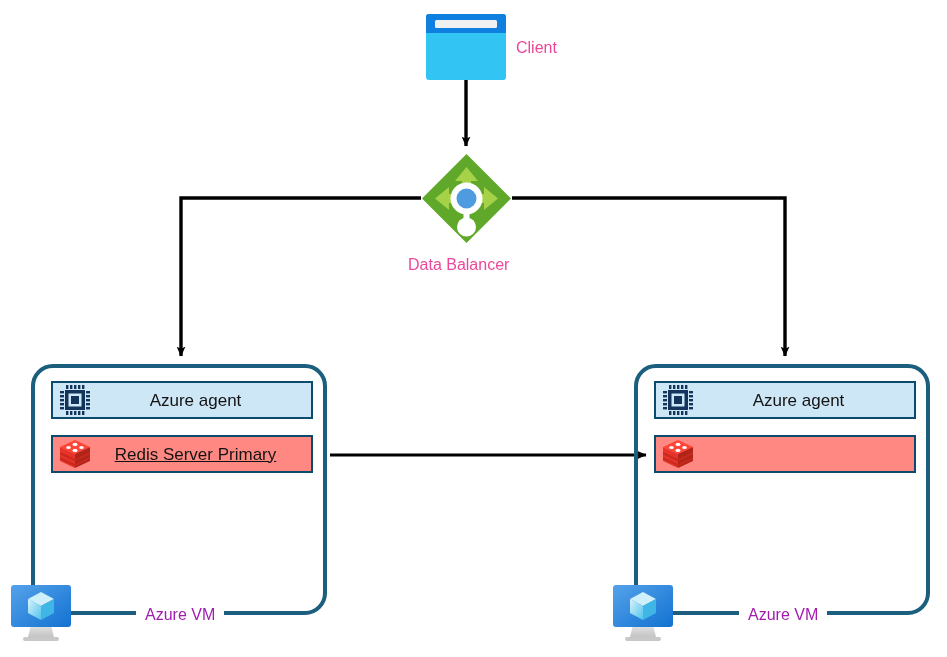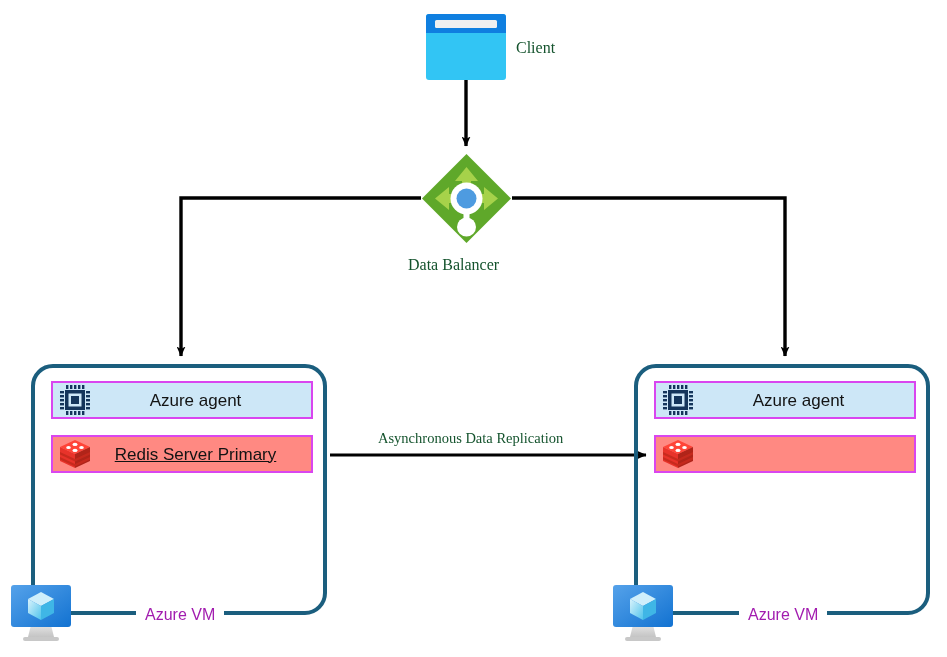--- a/index.html
+++ b/index.html
@@ -29,23 +29,23 @@
     left: 0;
     top: 0;
     width: 947px;
     height: 657px;
     pointer-events: none;
   }
 
   
   .lbl {
     position: absolute;
-    font-family: Liberation Serif, serif;
+    font-family: Liberation Sans, sans-serif;
     font-size: 16px;
-    color: #14532d;
+    color: #ec4899;
     white-space: nowrap;
     line-height: 1;
   }
   #client-label      { left: 516px; top: 40px; }
   #lb-label          { left: 408px; top: 257px; }
   #replication-label { left: 378px; top: 431px; font-size: 14.5px; }
 
   .vm-label {
     position: absolute;
     font-size: 16px;
@@ -67,21 +67,21 @@
     background: transparent;
     box-sizing: border-box;
   }
   #vm-container-left  { left: 31px;  top: 364px; width: 296px; height: 251px; }
   #vm-container-right { left: 634px; top: 364px; width: 296px; height: 251px; }
 
   
   .svc-box {
     position: absolute;
     box-sizing: border-box;
-    border: 2px solid #d946ef;
+    border: 2px solid #0c4a6e;
     display: flex;
     align-items: center;
     height: 38px;
     width: 262px;
   }
   .svc-box .svc-icon {
     width: 38px;
     height: 34px;
     margin-left: 3px;
     flex: 0 0 auto;
@@ -315,19 +315,18 @@
       <path d="M32,11 L45,18 L32,25 L19,18 Z" fill="#CFEFFB"></path>
       <path d="M19,18 L32,25 L32,39 L19,32 Z" fill="url(#vmCubeGradR)"></path>
       <path d="M45,18 L45,32 L32,39 L32,25 Z" fill="#3FB6E6"></path>
     </svg>
   </div>
 
   <div class="lbl" id="client-label">Client</div>
 
   <div class="lbl" id="lb-label">Data Balancer</div>
 
-  <div class="lbl" id="replication-label">Asynchronous Data Replication</div>
 
   <div class="vm-label" id="vm-label-left">Azure VM</div>
 
   <div class="vm-label" id="vm-label-right">Azure VM</div>
 
 </div>
 
 </body></html>

